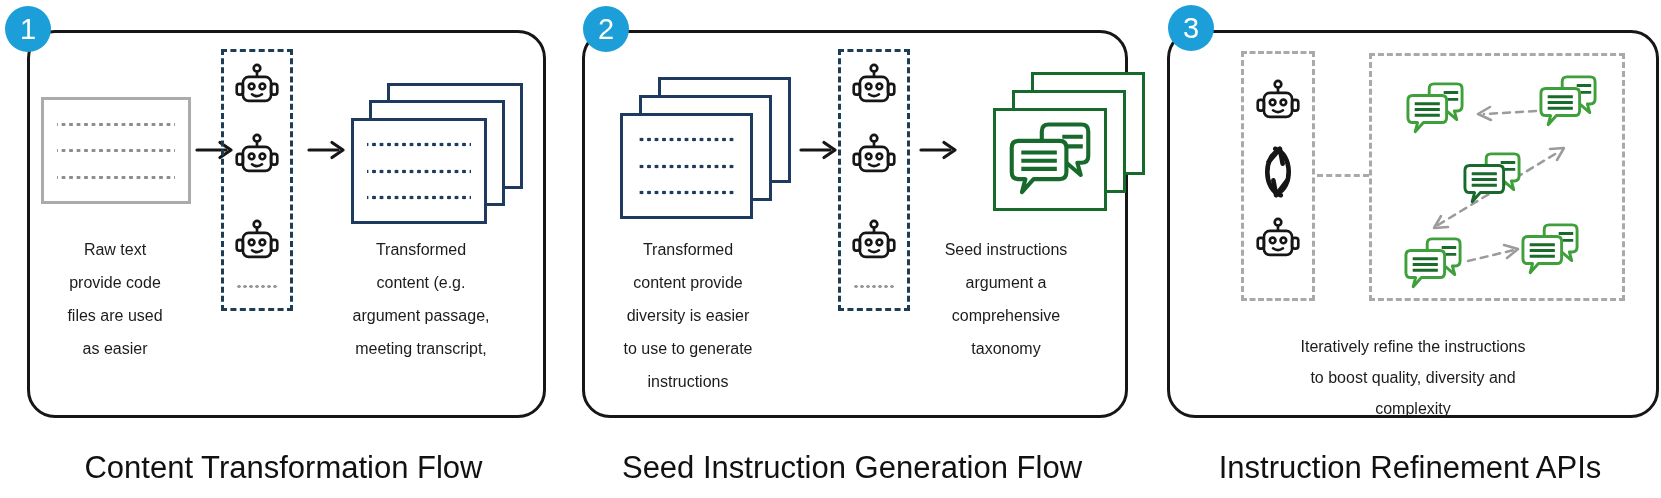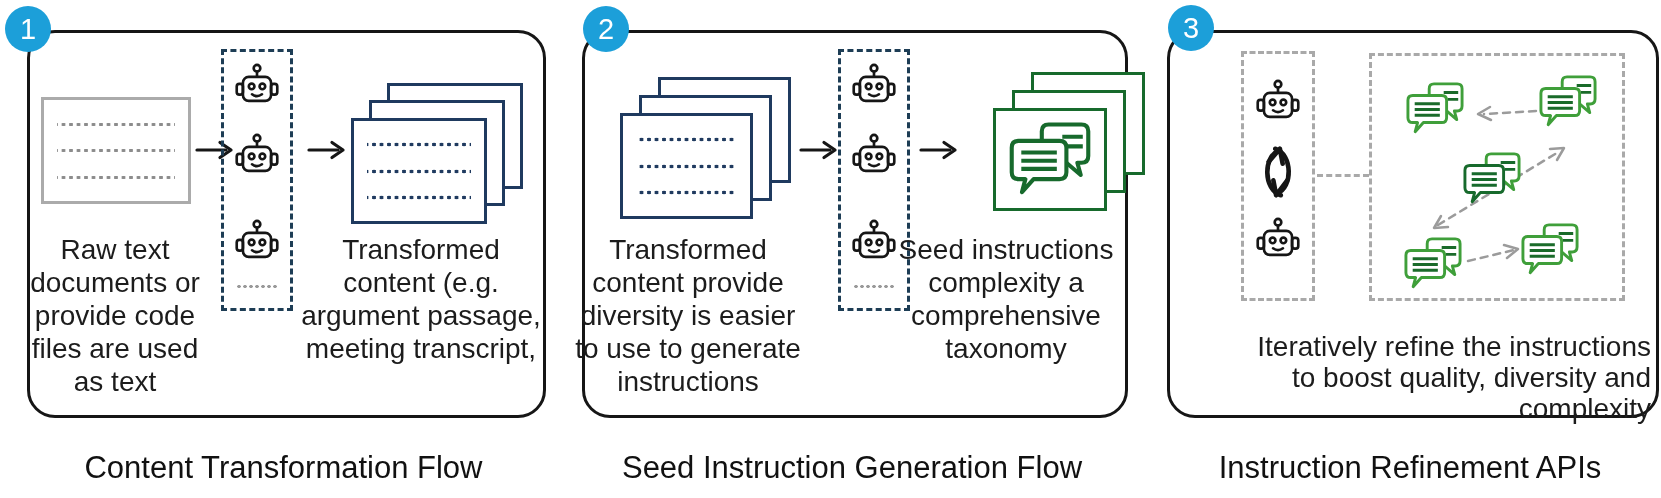--- a/index.html
+++ b/index.html
@@ -38,22 +38,22 @@
   .mini-dots{width:42px;height:5px;
           background-image:radial-gradient(circle,#9a9a9a 1.6px,transparent 1.9px);
           background-size:6px 5px;background-position:center;}
   
   .robot-box{box-sizing:border-box;width:72px;height:262px;border:3px dashed var(--dashed-navy);
              display:flex;flex-direction:column;align-items:center;}
   .gray-dash{border:3px dashed var(--dashed-gray)!important;}
   .robot-box .r1{margin-top:10px;} .robot-box .r2{margin-top:22px;}
   .robot-box .r3{margin-top:38px;} .robot-box .mini-dots{margin-top:18px;}
   
-  .txt{position:absolute;font-size:28px;line-height:33px;text-align:center;}
-  .txt3{line-height:31px;text-align:right;}
+  .txt{position:absolute;font-size:16px;line-height:33px;text-align:center;}
+  .txt3{line-height:31px;}
   
   .chat-dark{--bub-b:var(--dark-green);--bub-f:var(--dark-green);--ln:var(--dark-green);}
   .chat-bright{--bub-b:var(--bright-green);--bub-f:var(--bright-green);--ln:var(--line-green);}
   .chat-mid{--bub-b:var(--bright-green);--bub-f:var(--dark-green);--ln:var(--dark-green);}
   svg{display:block;}
   .defs-hidden{position:absolute;width:0;height:0;overflow:hidden;}
 </style>
 </head>
 <body>
 
@@ -133,24 +133,23 @@
       <div class="abs doc doc-navy" style="left:339px;top:67px;width:136px;height:106px;"></div>
       <div class="abs doc doc-navy" style="left:321px;top:85px;width:136px;height:106px;">
         <div class="dotrow navy"></div>
         <div class="dotrow navy"></div>
         <div class="dotrow navy"></div>
       </div>
     </div>
 
     <div class="txt" style="left:-15px;top:200px;width:200px;">
       <div>Raw text</div>
-      <div>documents or</div>
       <div>provide code</div>
       <div>files are used</div>
-      <div>as text</div>
+      <div>as easier</div>
     </div>
     <div class="txt" style="left:266px;top:200px;width:250px;">
       <div>Transformed</div>
       <div>content (e.g.</div>
       <div>argument passage,</div>
       <div>meeting transcript,</div>
     </div>
   </div>
   <div class="caption" id="cap1">Content Transformation Flow</div>
 
@@ -200,21 +199,21 @@
 
     <div class="txt" style="left:-17px;top:200px;width:240px;">
       <div>Transformed</div>
       <div>content provide</div>
       <div>diversity is easier</div>
       <div>to use to generate</div>
       <div>instructions</div>
     </div>
     <div class="txt" style="left:301px;top:200px;width:240px;">
       <div>Seed instructions</div>
-      <div>complexity a</div>
+      <div>argument a</div>
       <div>comprehensive</div>
       <div>taxonomy</div>
     </div>
   </div>
   <div class="caption" id="cap2">Seed Instruction Generation Flow</div>
 
   <div class="badge" id="badge3">3</div>
   <div class="panel" id="panel3">
 
     <div class="abs robot-box gray-dash" style="left:71px;top:18px;width:74px;height:250px;">

